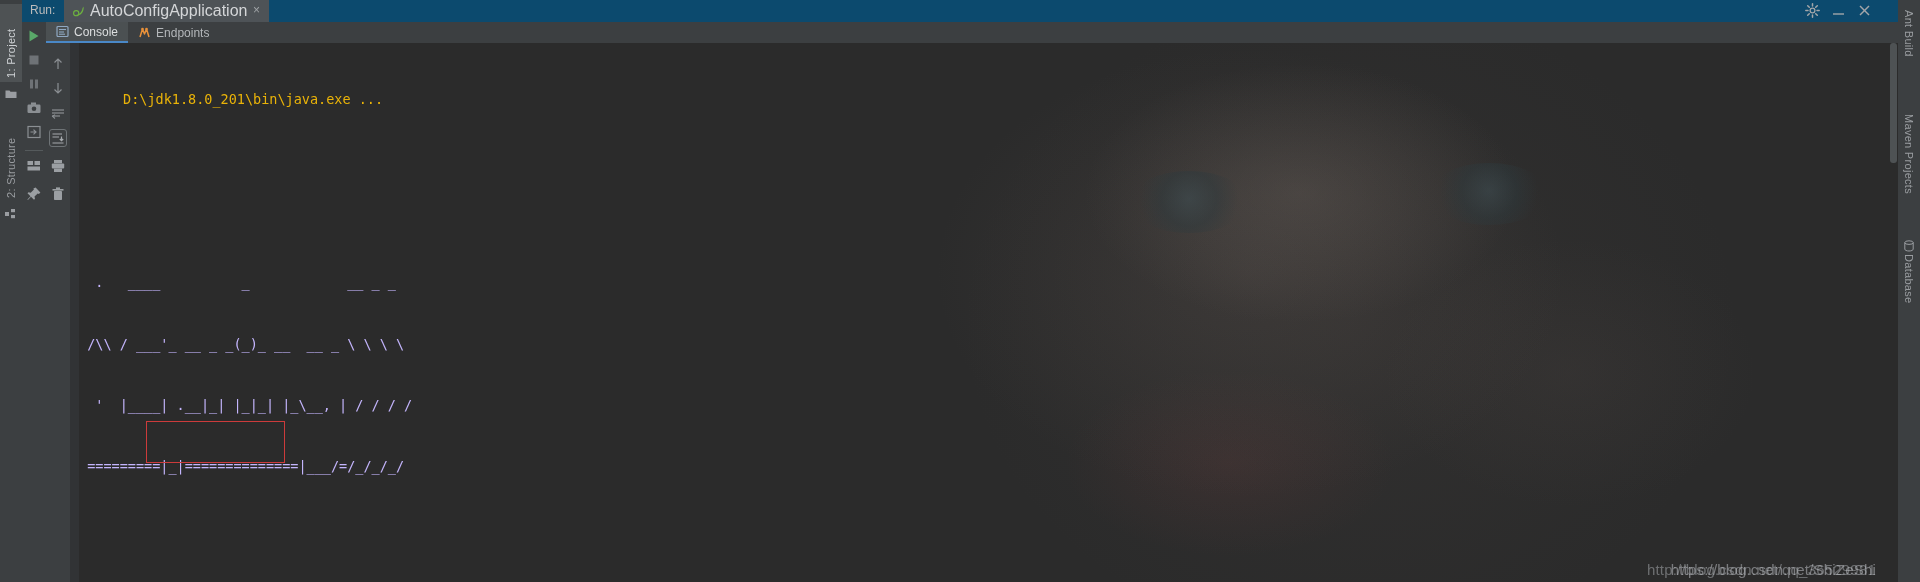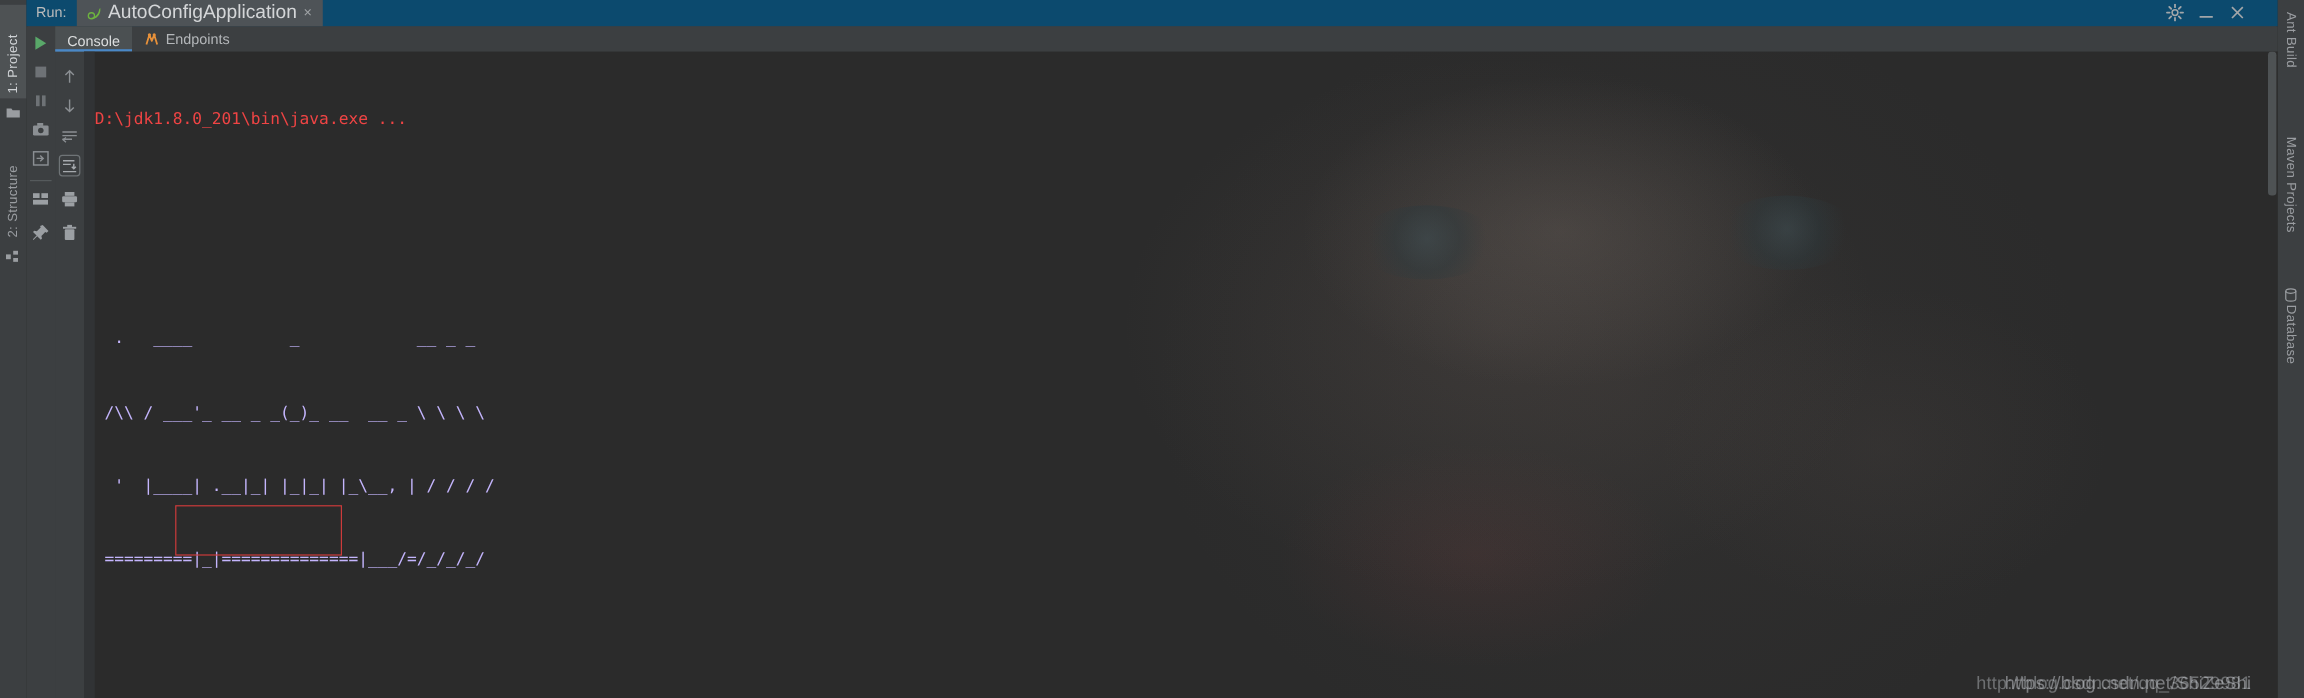--- a/index.html
+++ b/index.html
@@ -162,21 +162,20 @@
     gap: 5px;
     padding: 0 10px;
     font-size: 12px;
     color: #b4b7ba;
     box-sizing: border-box;
   }
   .subtab.sel {
     background: #4b5052;
     color: #dcdedf;
     border-bottom: 2px solid #4a88c7;
-    flex-direction: column;
   }
 
   
   .console {
     position: absolute;
     left: 70px;
     top: 43px;
     width: 1828px;
     height: 539px;
     background: #2b2b2b;
@@ -210,21 +209,21 @@
     left: 9px;
     top: 5px;
     width: 1810px;
     font-family: "DejaVu Sans Mono", "Liberation Mono", monospace;
     font-size: 13.5px;
     line-height: 20.4px;
     white-space: pre;
     color: #a9b7c6;
   }
   .ln { white-space: pre; height: 20.4px; }
-  .c-gray   { color: #ef4444; }
+  .c-gray   { color: #eab308; margin-left: 44px; }
   .c-banner { color: #c4b5fd; }
 
   .redbox {
     position: absolute;
     left: 76px;
     top: 378px;
     width: 139px;
     height: 42px;
     border: 1px solid #cc3b3b;
     box-sizing: border-box;

